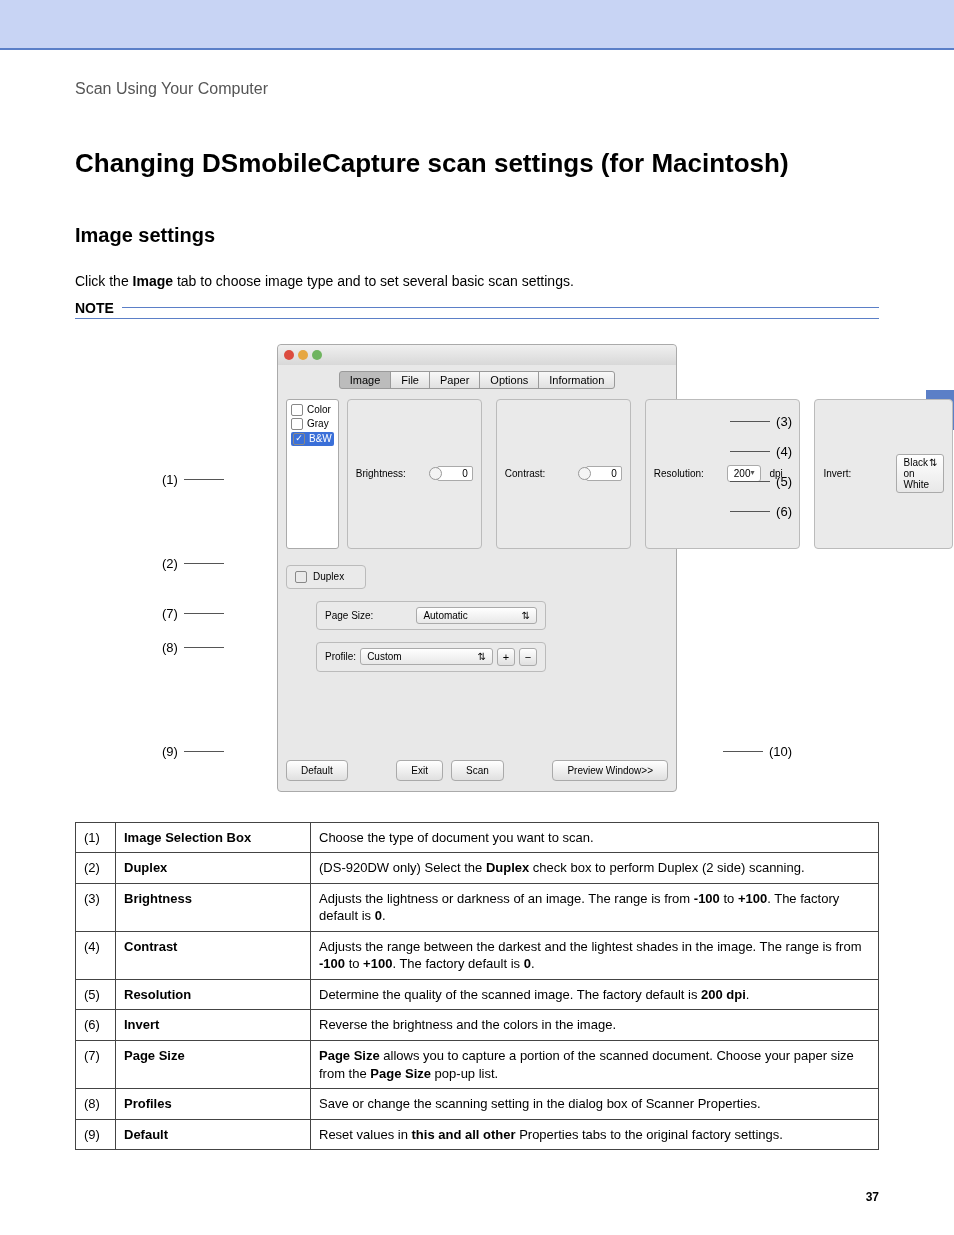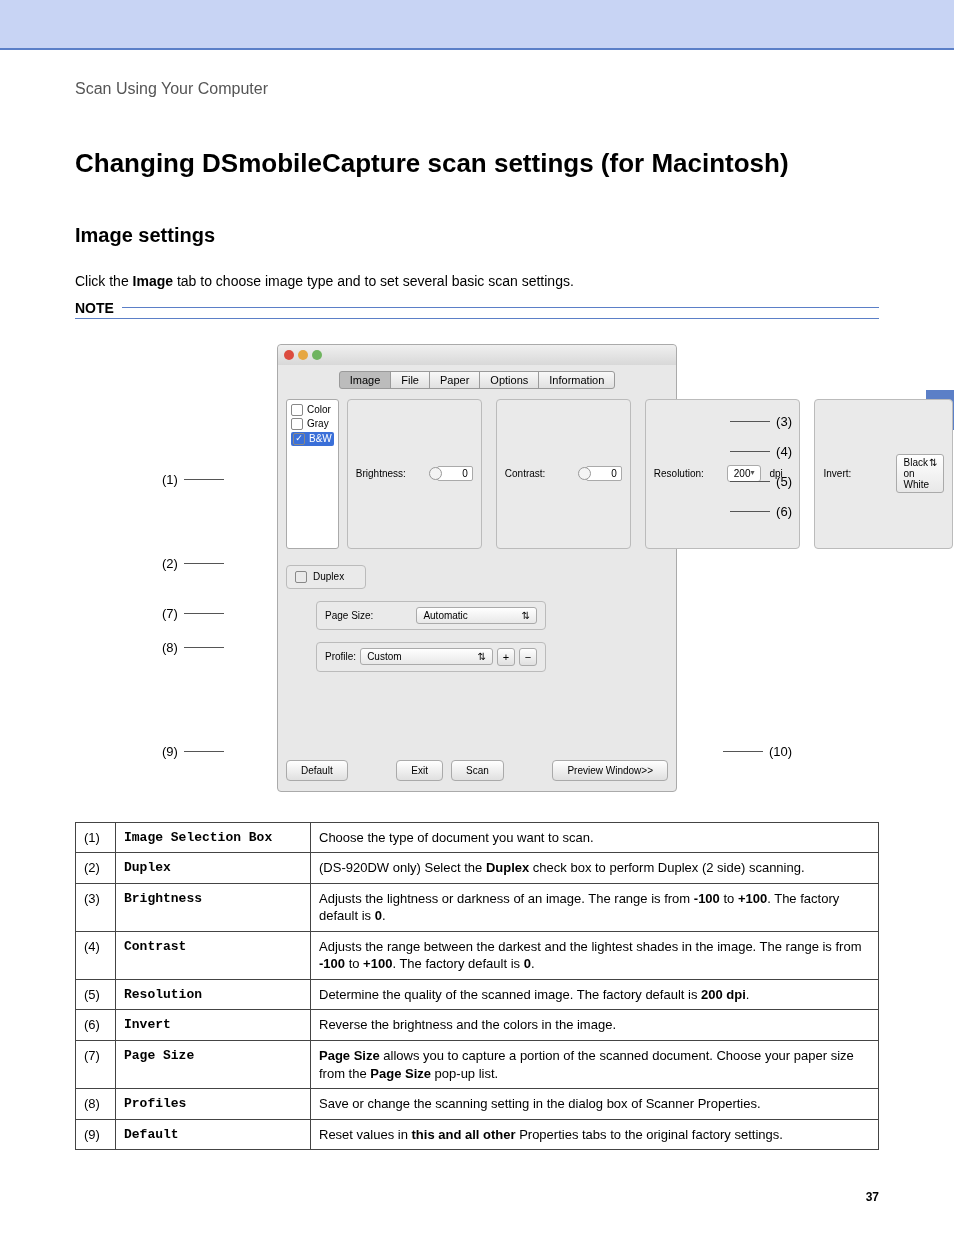--- a/index.html
+++ b/index.html
@@ -322,21 +322,21 @@
     font-size: 13px;
     margin-bottom: 40px;
   }
   .desc-table td {
     border: 1px solid #444;
     padding: 6px 8px;
     vertical-align: top;
     line-height: 1.35;
   }
   .desc-table td.num { width: 40px; }
-  .desc-table td.term { width: 195px; font-weight: bold; font-family: Liberation Mono, monospace; }
+  .desc-table td.term { width: 195px; font-weight: bold; }
   .pagenum {
     text-align: right;
     font-size: 12px;
     font-weight: bold;
     padding-right: 0;
   }
 </style>
 </head>
 <body>
 

